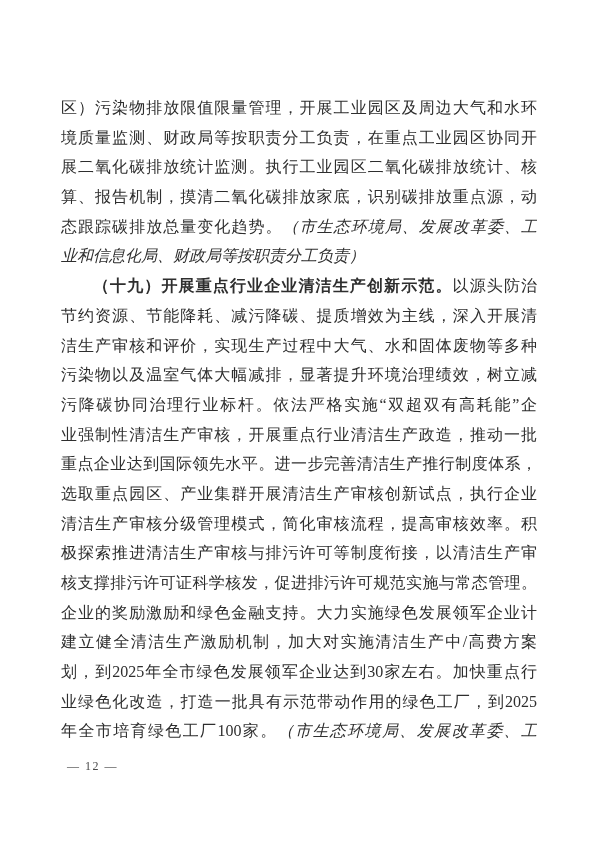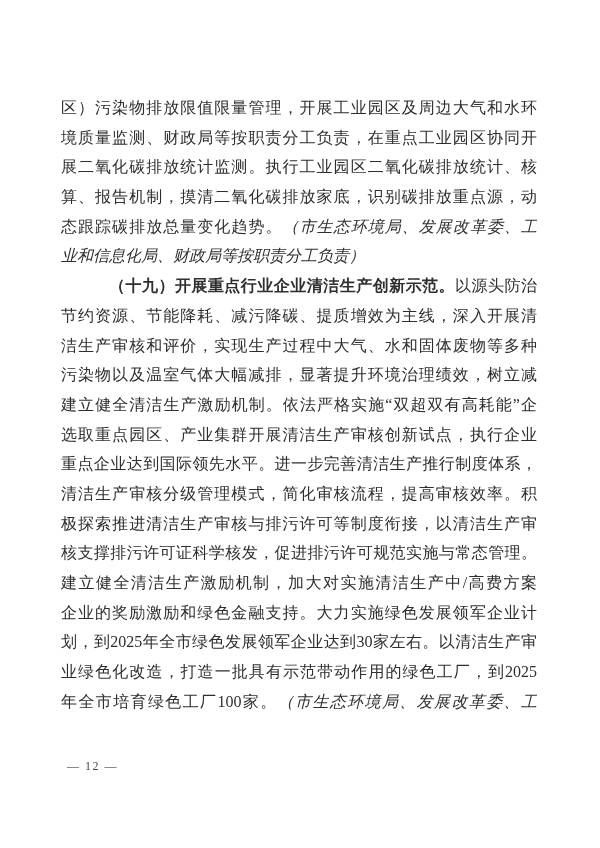--- a/index.html
+++ b/index.html
@@ -46,21 +46,20 @@
   .seg-kai {
     
     font-style: italic;
     font-weight: normal;
     font-family: Liberation Serif, serif;
   }
   .seg-bold {
     
     font-style: normal;
     font-weight: bold;
-    margin-left: 16px;
   }
   .footer {
     position: absolute;
     left: 67px;
     top: 758px;
     font-size: 12px;
     line-height: 16px;
     letter-spacing: 1.5px;
     color: #4a4a4a;
     font-family: "Liberation Serif", serif;
@@ -74,26 +73,27 @@
       <div class="line"><span class="seg-song">区）污染物排放限值限量管理，开展工业园区及周边大气和水环</span></div>
       <div class="line"><span class="seg-song">境质量监测、财政局等按职责分工负责，在重点工业园区协同开</span></div>
       <div class="line"><span class="seg-song">展二氧化碳排放统计监测。执行工业园区二氧化碳排放统计、核</span></div>
       <div class="line"><span class="seg-song">算、报告机制，摸清二氧化碳排放家底，识别碳排放重点源，动</span></div>
       <div class="line"><span class="seg-song">态跟踪碳排放总量变化趋势。</span><span class="seg-kai">（市生态环境局、发展改革委、工</span></div>
       <div class="line align-left"><span class="seg-kai">业和信息化局、财政局等按职责分工负责）</span></div>
       <div class="line indent"><span class="seg-bold">（十九）开展重点行业企业清洁生产创新示范。</span><span class="seg-song">以源头防治</span></div>
       <div class="line"><span class="seg-song">节约资源、节能降耗、减污降碳、提质增效为主线，深入开展清</span></div>
       <div class="line"><span class="seg-song">洁生产审核和评价，实现生产过程中大气、水和固体废物等多种</span></div>
       <div class="line"><span class="seg-song">污染物以及温室气体大幅减排，显著提升环境治理绩效，树立减</span></div>
-      <div class="line"><span class="seg-song">建立健全清洁生产激励机制。依法严格实施“双超双有高耗能”企</span></div>
+      <div class="line"><span class="seg-song">污降碳协同治理行业标杆。依法严格实施“双超双有高耗能”企</span></div>
+      <div class="line"><span class="seg-song">业强制性清洁生产审核，开展重点行业清洁生产政造，推动一批</span></div>
+      <div class="line"><span class="seg-song">重点企业达到国际领先水平。进一步完善清洁生产推行制度体系，</span></div>
       <div class="line"><span class="seg-song">选取重点园区、产业集群开展清洁生产审核创新试点，执行企业</span></div>
-      <div class="line"><span class="seg-song">重点企业达到国际领先水平。进一步完善清洁生产推行制度体系，</span></div>
       <div class="line"><span class="seg-song">清洁生产审核分级管理模式，简化审核流程，提高审核效率。积</span></div>
       <div class="line"><span class="seg-song">极探索推进清洁生产审核与排污许可等制度衔接，以清洁生产审</span></div>
       <div class="line"><span class="seg-song">核支撑排污许可证科学核发，促进排污许可规范实施与常态管理。</span></div>
+      <div class="line"><span class="seg-song">企业的奖励激励和绿色金融支持。大力实施绿色发展领军企业计</span></div>
       <div class="line"><span class="seg-song">建立健全清洁生产激励机制，加大对实施清洁生产中/高费方案</span></div>
-      <div class="line"><span class="seg-song">企业的奖励激励和绿色金融支持。大力实施绿色发展领军企业计</span></div>
-      <div class="line"><span class="seg-song">划，到2025年全市绿色发展领军企业达到30家左右。以清洁生产审</span></div>
+      <div class="line"><span class="seg-song">划，到2025年全市绿色发展领军企业达到30家左右。加快重点行</span></div>
       <div class="line"><span class="seg-song">业绿色化改造，打造一批具有示范带动作用的绿色工厂，到2025</span></div>
       <div class="line"><span class="seg-song">年全市培育绿色工厂100家。</span><span class="seg-kai">（市生态环境局、发展改革委、工</span></div>
     </div>
   <div class="footer">— 12 —</div>
 </div>
 
 </body></html>

